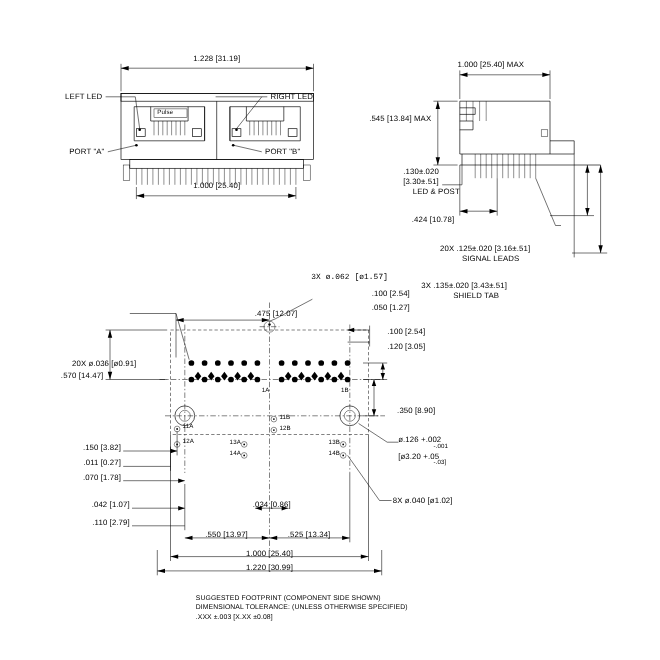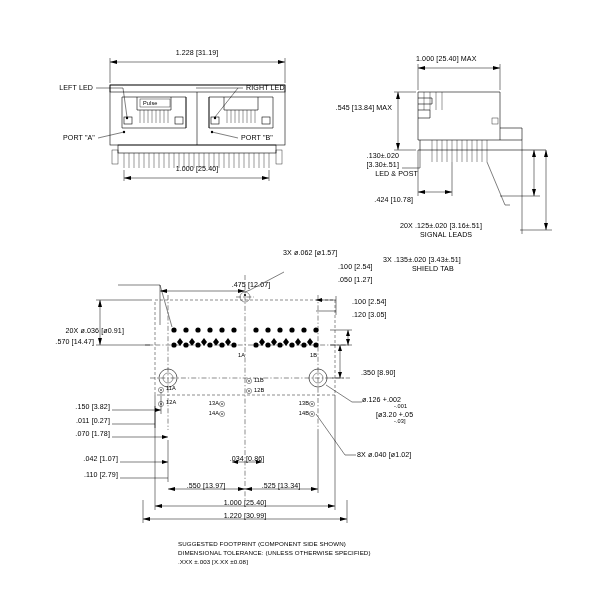--- a/index.html
+++ b/index.html
@@ -381,41 +381,41 @@
 <div class="lbl r" style="left:399px;top:161px;">[3.30±.51]</div>
 <div class="lbl r" style="left:404px;top:170px;margin-left:14px;">LED  &amp;  POST</div>
 <div class="lbl r" style="left:413px;top:196px;">.424  [10.78]</div>
 <div class="lbl" style="left:400px;top:222px;">20X  .125±.020  [3.16±.51]</div>
 <div class="lbl" style="left:420px;top:231px;">SIGNAL  LEADS</div>
 <div class="lbl" style="left:383px;top:256px;text-align:right;">3X  .135±.020  [3.43±.51]</div>
 <div class="lbl" style="left:412px;top:265px;">SHIELD  TAB</div>
 
 <div class="lbl r" style="left:124px;top:281px;margin-top:46px;">20X  ø.036  [ø0.91]</div>
 <div class="lbl c" style="left:203px;top:281px;margin-left:48px;">.475  [12.07]</div>
-<div class="lbl" style="left:283px;top:249px;">3X  ø.062  [ø1.57]</div>
+<div class="lbl" style="left:283px;top:249px;font-family:Liberation Mono, monospace;">3X  ø.062  [ø1.57]</div>
 <div class="lbl" style="left:338px;top:263px;">.100  [2.54]</div>
 <div class="lbl" style="left:338px;top:276px;">.050  [1.27]</div>
 <div class="lbl" style="left:352px;top:298px;">.100  [2.54]</div>
 <div class="lbl" style="left:352px;top:311px;">.120  [3.05]</div>
 <div class="lbl" style="left:345px;top:369px;margin-left:16px;">.350  [8.90]</div>
 <div class="lbl r" style="left:94px;top:338px;">.570  [14.47]</div>
 <div class="lbl r" style="left:110px;top:403px;">.150  [3.82]</div>
 <div class="lbl r" style="left:110px;top:417px;">.011  [0.27]</div>
 <div class="lbl r" style="left:110px;top:430px;">.070  [1.78]</div>
 <div class="lbl r" style="left:118px;top:455px;">.042  [1.07]</div>
 <div class="lbl r" style="left:118px;top:471px;">.110  [2.79]</div>
 <div class="lbl c" style="left:247px;top:455px;">.034  [0.86]</div>
 <div class="lbl c" style="left:206px;top:482px;">.550  [13.97]</div>
 <div class="lbl c" style="left:281px;top:482px;">.525  [13.34]</div>
 <div class="lbl c" style="left:245px;top:499px;">1.000  [25.40]</div>
 <div class="lbl c" style="left:245px;top:512px;">1.220  [30.99]</div>
 
 <div class="lbl" style="left:362px;top:396px;">ø.126 +.002</div>
 <div class="lbl xs" style="left:394px;top:403px;">-.001</div>
-<div class="lbl" style="left:376px;top:411px;">[ø3.20 +.05</div>
+<div class="lbl" style="left:362px;top:411px;">[ø3.20 +.05</div>
 <div class="lbl xs" style="left:394px;top:418px;">-.03]</div>
 <div class="lbl" style="left:357px;top:451px;">8X  ø.040  [ø1.02]</div>
 
 <div class="lbl xs" style="left:238px;top:352px;">1A</div>
 <div class="lbl xs" style="left:310px;top:352px;">1B</div>
 <div class="lbl xs" style="left:166px;top:385px;">11A</div>
 <div class="lbl xs" style="left:166px;top:399px;">12A</div>
 <div class="lbl xs" style="left:254px;top:377px;">11B</div>
 <div class="lbl xs" style="left:254px;top:387px;">12B</div>
 <div class="lbl xs r" style="left:219px;top:400px;">13A</div>

